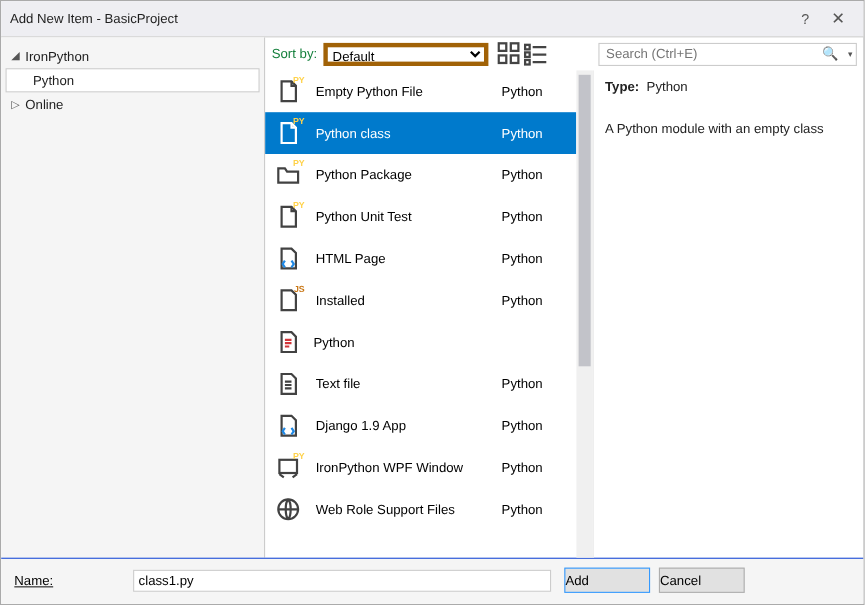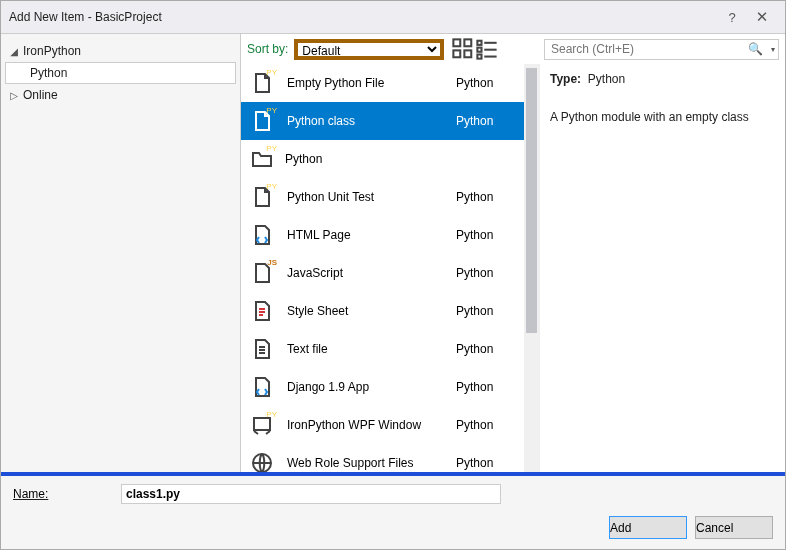--- a/index.html
+++ b/index.html
@@ -33,28 +33,28 @@
 .row.selected { background:#007acc; color:#fff; }
 .row .icon { width:26px; height:26px; display:flex; align-items:center; justify-content:center; position:relative; }
 .row .icon svg { width:24px; height:24px; }
 .row .name { flex:1; padding-left:2px; }
 .row .cat { width:60px; text-align:left; }
 .scrolltrack { position:absolute; right:0; top:0; bottom:0; width:15px; background:#f0f0f0; }
 .scrollthumb { position:absolute; left:2px; right:2px; top:4px; height:265px; background:#c2c3c9; border-radius:0; }
 .detail { width:245px; padding:8px 10px; color:#222; }
 .detail .typeline { margin-bottom:24px; }
 .detail .typeline b { font-weight:600; }
-.footer { border-top:4px solid #1d4ed8; padding:8px 12px 10px 12px; background:#f5f5f5; display:flex; flex-direction:column; gap:12px; }
+.footer { border-top:1px solid #1d4ed8; padding:8px 12px 10px 12px; background:#f5f5f5; display:flex; flex-direction:row; gap:12px; }
 .nameline { display:flex; align-items:center; gap:8px; }
 .nameline .lbl { width:100px; text-decoration:underline; text-decoration-color:#1e1e1e; }
-.nameline input { flex:0 0 380px; height:20px; border:1px solid #ccc; padding:2px 4px; background:#fff;font-weight:bold; }
+.nameline input { flex:0 0 380px; height:20px; border:1px solid #ccc; padding:2px 4px; background:#fff; }
 .btns { display:flex; justify-content:flex-end; gap:8px; }
 .btn { width:78px; height:23px; border:1px solid #adadad; background:#e1e1e1; cursor:default; display:flex; align-items:center; justify-content:flex-start; }
 .btn.default { border-color:#3399ff; }
-.pybadge { position:absolute; top:-2px; right:-2px; font-size:8px; font-weight:normal; color:#ffd24a; background:transparent; }
+.pybadge { position:absolute; top:-2px; right:-2px; font-size:8px; font-weight:bold; color:#ffd24a; background:transparent; }
 .jsbadge { position:absolute; top:-2px; right:-2px; font-size:8px; font-weight:bold; color:#c97716; }
 </style>
 </head>
 <body>
 
 <div class="titlebar">
   <span class="title">Add New Item - BasicProject</span>
   <span class="tbicon">?</span>
   <span class="tbicon close">✕</span>
 </div>
@@ -134,20 +134,21 @@
             <span class="name">Python class</span>
             <span class="cat">Python</span>
           </div>
           <div class="row">
             <span class="icon">
                 <svg viewBox="0 0 24 24" fill="none" stroke="#424242" stroke-width="2">
                   <path d="M3 6h6l2 3h10v10H3z"></path>
                 </svg>
                 <span class="pybadge">PY</span>
               </span>
+            <span class="name">Python Package</span>
             <span class="cat">Python</span>
           </div>
           <div class="row">
             <span class="icon">
                 <svg viewBox="0 0 24 24" fill="none" stroke="#424242" stroke-width="2">
                   <path d="M6 3h9l4 4v14H6z"></path>
                   <path d="M15 3v4h4"></path>
                 </svg>
                 <span class="pybadge">PY</span>
               </span>
@@ -164,31 +165,30 @@
             <span class="name">HTML Page</span>
             <span class="cat">Python</span>
           </div>
           <div class="row">
             <span class="icon">
                 <svg viewBox="0 0 24 24" fill="none" stroke="#424242" stroke-width="2">
                   <path d="M6 3h9l4 4v14H6z"></path>
                 </svg>
                 <span class="jsbadge">JS</span>
               </span>
-            <span class="name">JavaScript</span>
+            <span class="name">Installed</span>
             <span class="cat">Python</span>
           </div>
           <div class="row">
             <span class="icon">
                 <svg viewBox="0 0 24 24" fill="none" stroke="#424242" stroke-width="2">
                   <path d="M6 3h9l4 4v14H6z"></path>
                   <path d="M9 10h6M9 13h6M9 16h4" stroke="#d13438"></path>
                 </svg>
               </span>
-            <span class="name">Style Sheet</span>
             <span class="cat">Python</span>
           </div>
           <div class="row">
             <span class="icon">
                 <svg viewBox="0 0 24 24" fill="none" stroke="#424242" stroke-width="2">
                   <path d="M6 3h9l4 4v14H6z"></path>
                   <path d="M9 10h6M9 13h6M9 16h6"></path>
                 </svg>
               </span>
             <span class="name">Text file</span>

